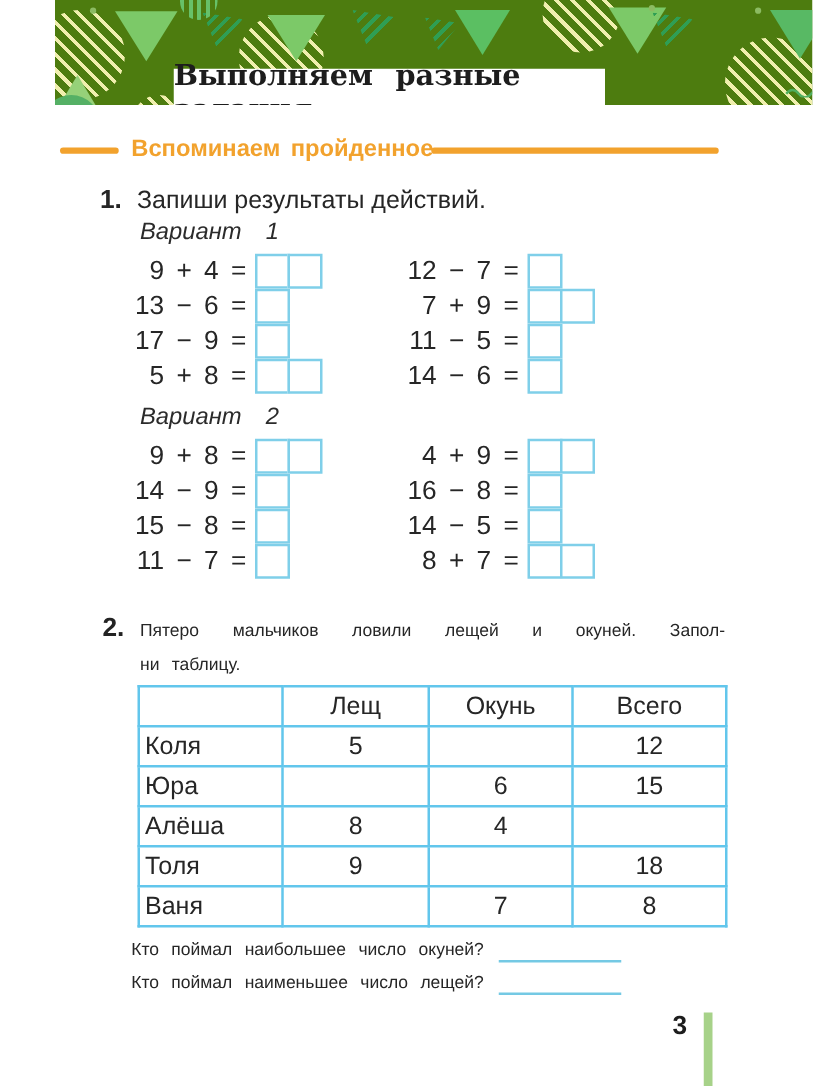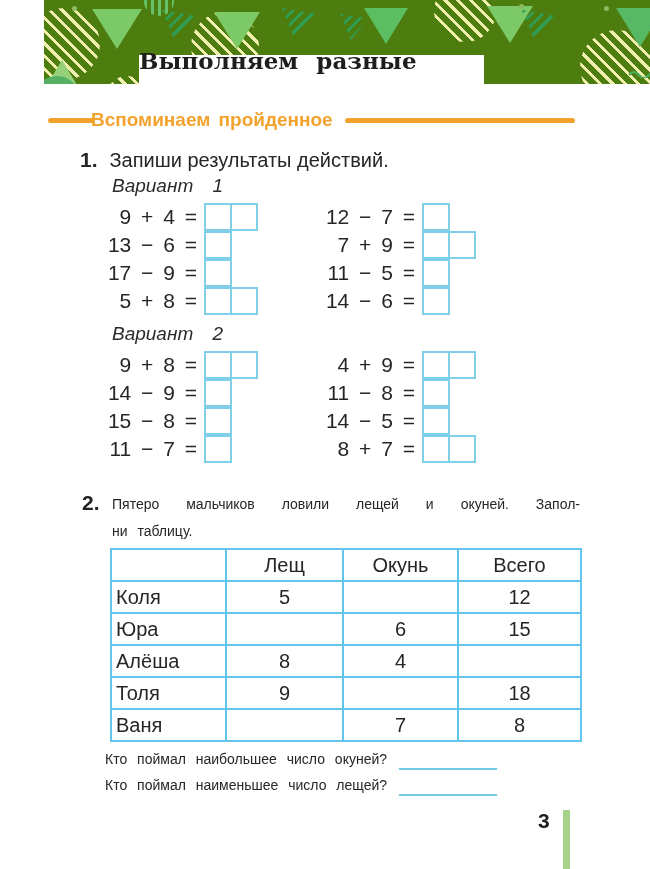--- a/index.html
+++ b/index.html
@@ -14,21 +14,21 @@
   .tri-dark-stripe{background:repeating-linear-gradient(135deg,#2f9e54 0 3px,rgba(0,0,0,0) 3px 8px);
                    clip-path:polygon(0 0,100% 18%,38% 100%);}
   .circle-solid{border-radius:50%;}
   .dot{width:5px;height:5px;border-radius:50%;background:#8cbb62;}
   .title-box{position:absolute;left:95px;top:55px;width:345px;height:38px;background:#ffffff;
              display:flex;align-items:center;justify-content:center;}
   .title-box span{font-family:"DejaVu Serif", serif;font-weight:bold;font-size:23px;color:#1d1d1d;word-spacing:10px;}
 
   
   .sec-dash{position:absolute;height:5px;background:#f2a22d;border-radius:3px;}
-  .sec-title{position:absolute;left:91px;top:109px;font-size:19px;font-weight:bold;color:#f2a22d;word-spacing:3px;}
+  .sec-title{position:absolute;left:105px;top:109px;font-size:19px;font-weight:bold;color:#f2a22d;word-spacing:3px;}
 
   
   .task-line{position:absolute;font-size:20px;color:#262626;}
   .task-num{font-weight:bold;font-size:21px;margin-right:12px;}
   .variant-label{position:absolute;left:112px;font-style:italic;font-size:19px;color:#2b2b2b;word-spacing:14px;}
 
   .eq-col{position:absolute;display:flex;flex-direction:column;}
   .eq-row{display:flex;align-items:center;height:28px;}
   .eq-expr{display:inline-block;width:112px;text-align:right;font-size:21px;color:#262626;word-spacing:4px;}
   .eq-boxes{display:flex;margin-left:7px;}
@@ -203,21 +203,21 @@
     </div>
   <div class="eq-col" id="v2-right" style="left:303px;top:351px;">
       <div class="eq-row">
         <span class="eq-expr">4 + 9 =</span>
         <span class="eq-boxes">
           <span class="answer-box"></span>
           <span class="answer-box"></span>
         </span>
       </div>
       <div class="eq-row">
-        <span class="eq-expr">11 − 8 =</span>
+        <span class="eq-expr">16 − 8 =</span>
         <span class="eq-boxes">
           <span class="answer-box"></span>
         </span>
       </div>
       <div class="eq-row">
         <span class="eq-expr">14 − 5 =</span>
         <span class="eq-boxes">
           <span class="answer-box"></span>
         </span>
       </div>

